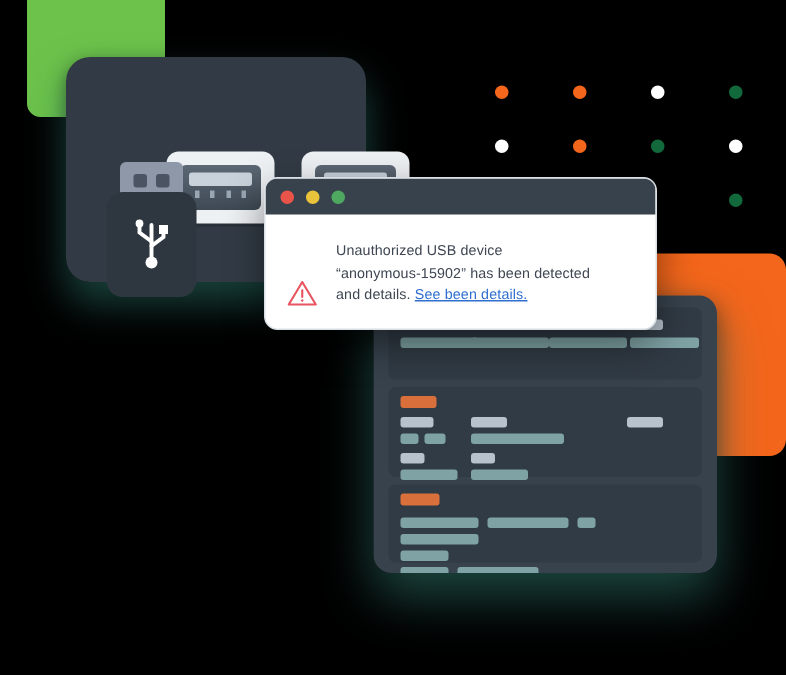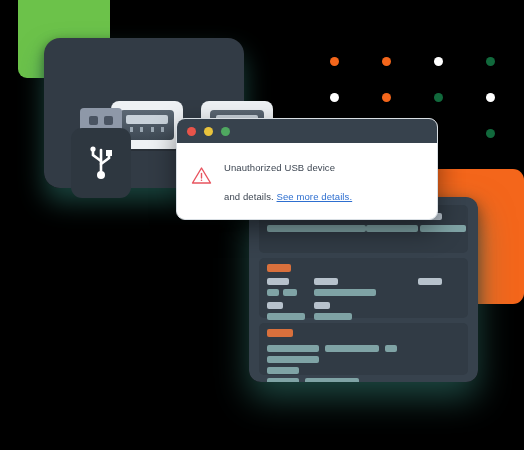--- a/index.html
+++ b/index.html
@@ -64,21 +64,21 @@
 
   
   .dlg-shadow{position:absolute;left:176px;top:118px;width:262px;height:102px;
     border-radius:9px;box-shadow:0 10px 26px rgba(0,0,0,.45);}
   .dialog{position:absolute;left:176px;top:118px;width:262px;height:102px;
     background:#FFFFFF;border-radius:9px;overflow:hidden;
     border:1px solid #D9DFE4;box-sizing:border-box;}
   .dlg-titlebar{height:24px;background:#37424D;display:flex;align-items:center;
     padding-left:10px;gap:8px;}
   .tl-dot{width:9px;height:9px;border-radius:50%;}
-  .dlg-body{display:flex;align-items:flex-start;padding:18px 4px 0 14px;gap:12px;}
+  .dlg-body{display:flex;align-items:flex-end;padding:18px 4px 0 14px;gap:12px;}
   .warn-icon{flex:0 0 auto;margin-top:5px;}
   .dlg-text{font-size:9.5px;line-height:14.5px;color:#3D4652;
     font-family:"Liberation Sans",sans-serif;letter-spacing:.1px;}
   .dlg-link{color:#2E6FD0;}
 </style>
 </head>
 <body>
 
 <div id="stage">
 
@@ -186,19 +186,19 @@
       <span class="tl-dot" id="tlc2" style="background: rgb(79, 168, 96);"></span>
     </div>
     <div class="dlg-body">
       <svg class="warn-icon" width="21" height="19" viewBox="0 0 21 19">
         <path d="M10.5 2 L19.5 17 L1.5 17 Z" fill="none" stroke="#E8545F" stroke-width="1.4" stroke-linejoin="round"></path>
         <path d="M10.5 7.5 L10.5 12" stroke="#E8545F" stroke-width="1.4" stroke-linecap="round"></path>
         <circle cx="10.5" cy="14.3" r="0.8" fill="#E8545F"></circle>
       </svg>
       <div class="dlg-text">
         <span>Unauthorized USB device</span><br>
-        <br>
-        <span>and details. </span><a class="dlg-link" href="#">See more details.</a>
+        <span>“anonymous-15902” has been detected</span><br>
+        <span>and details. </span><a class="dlg-link" href="#">See been details.</a>
       </div>
     </div>
   </div>
 
 </div>
 
 </body></html>

